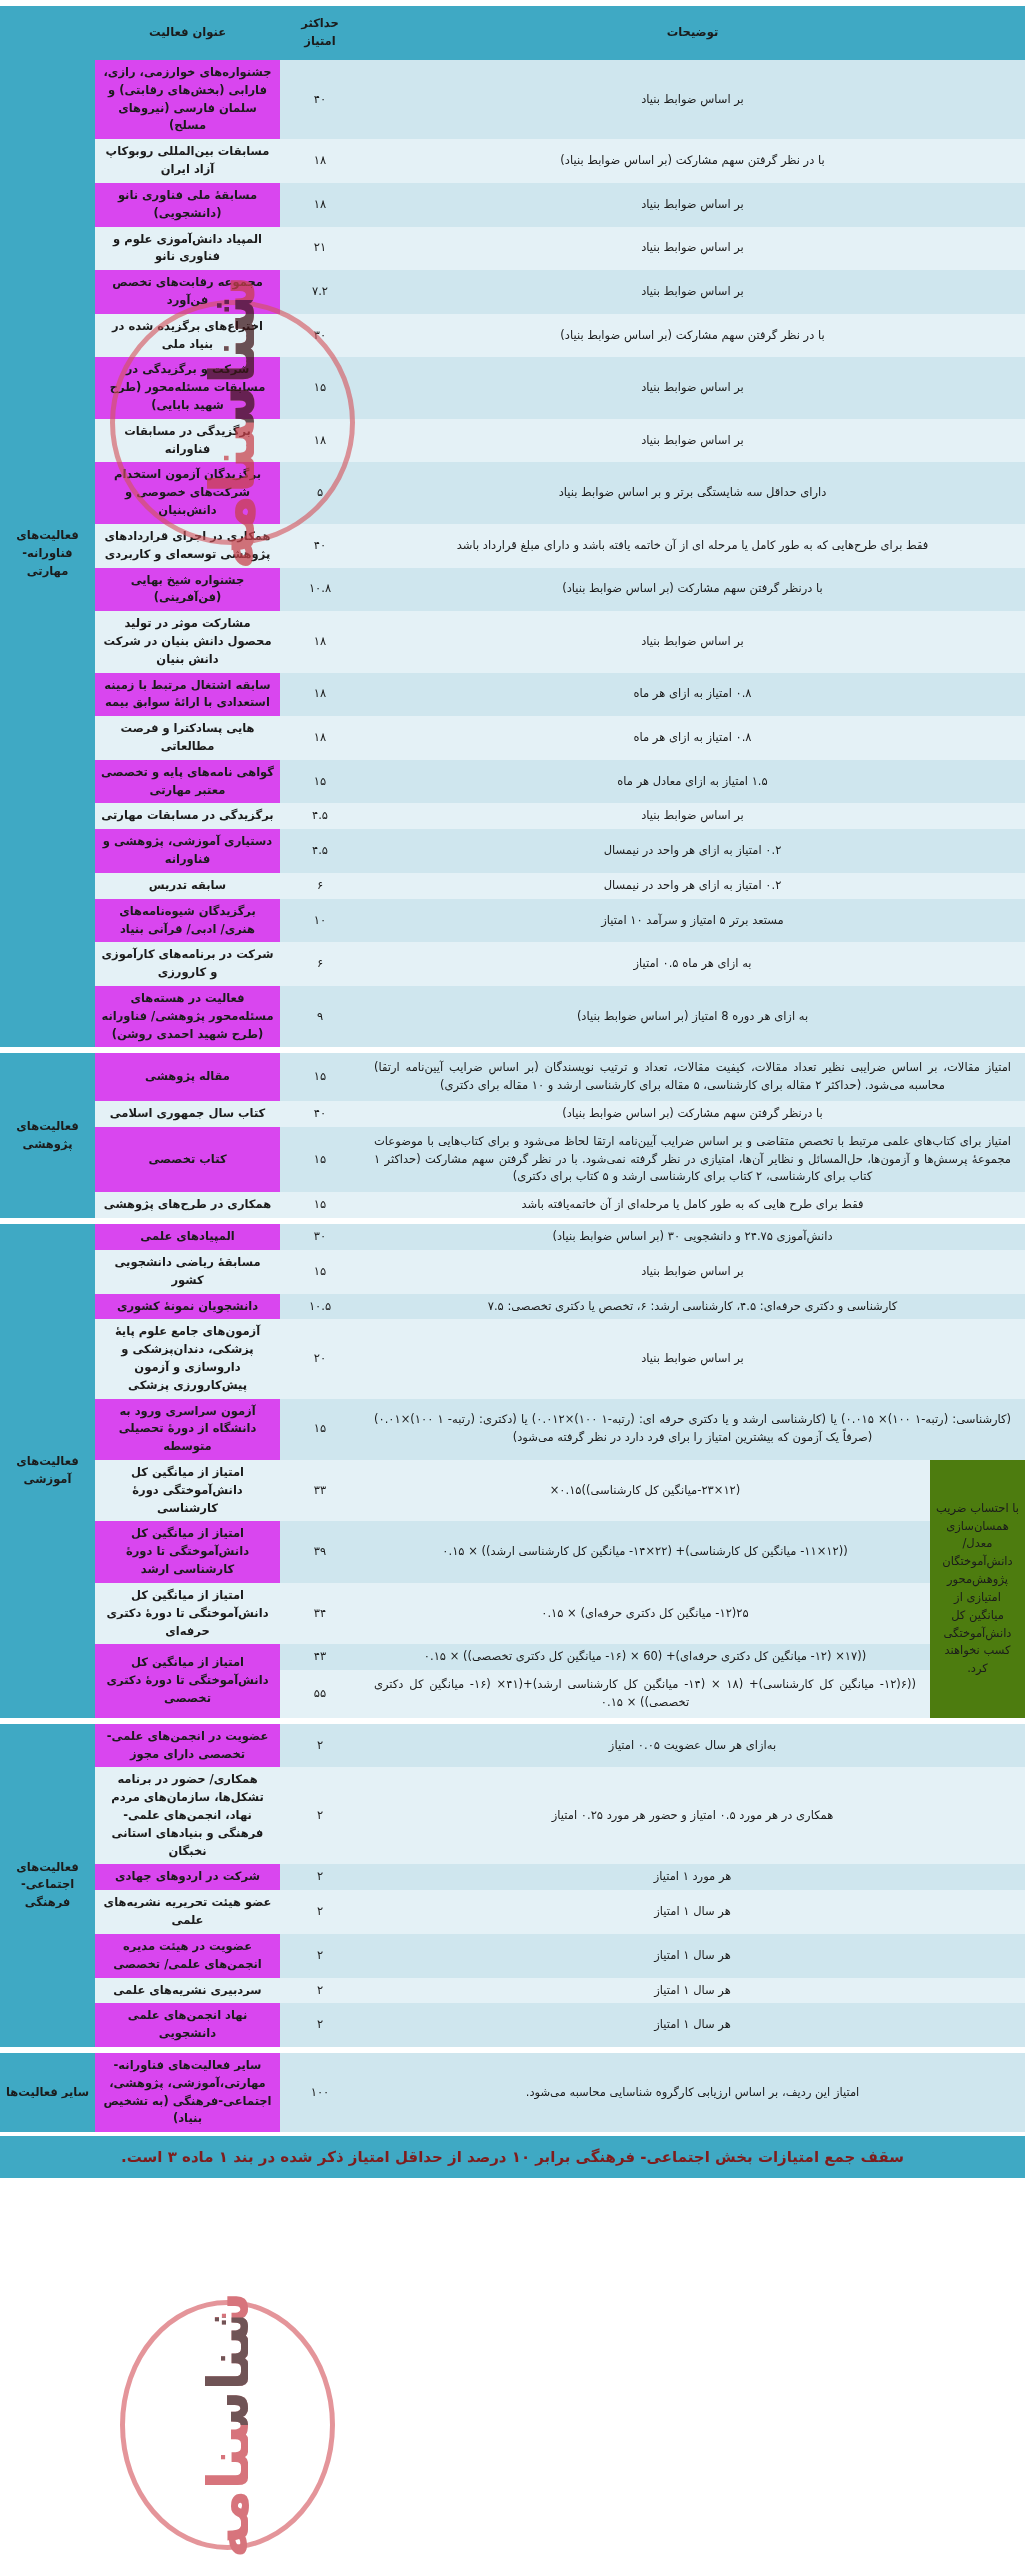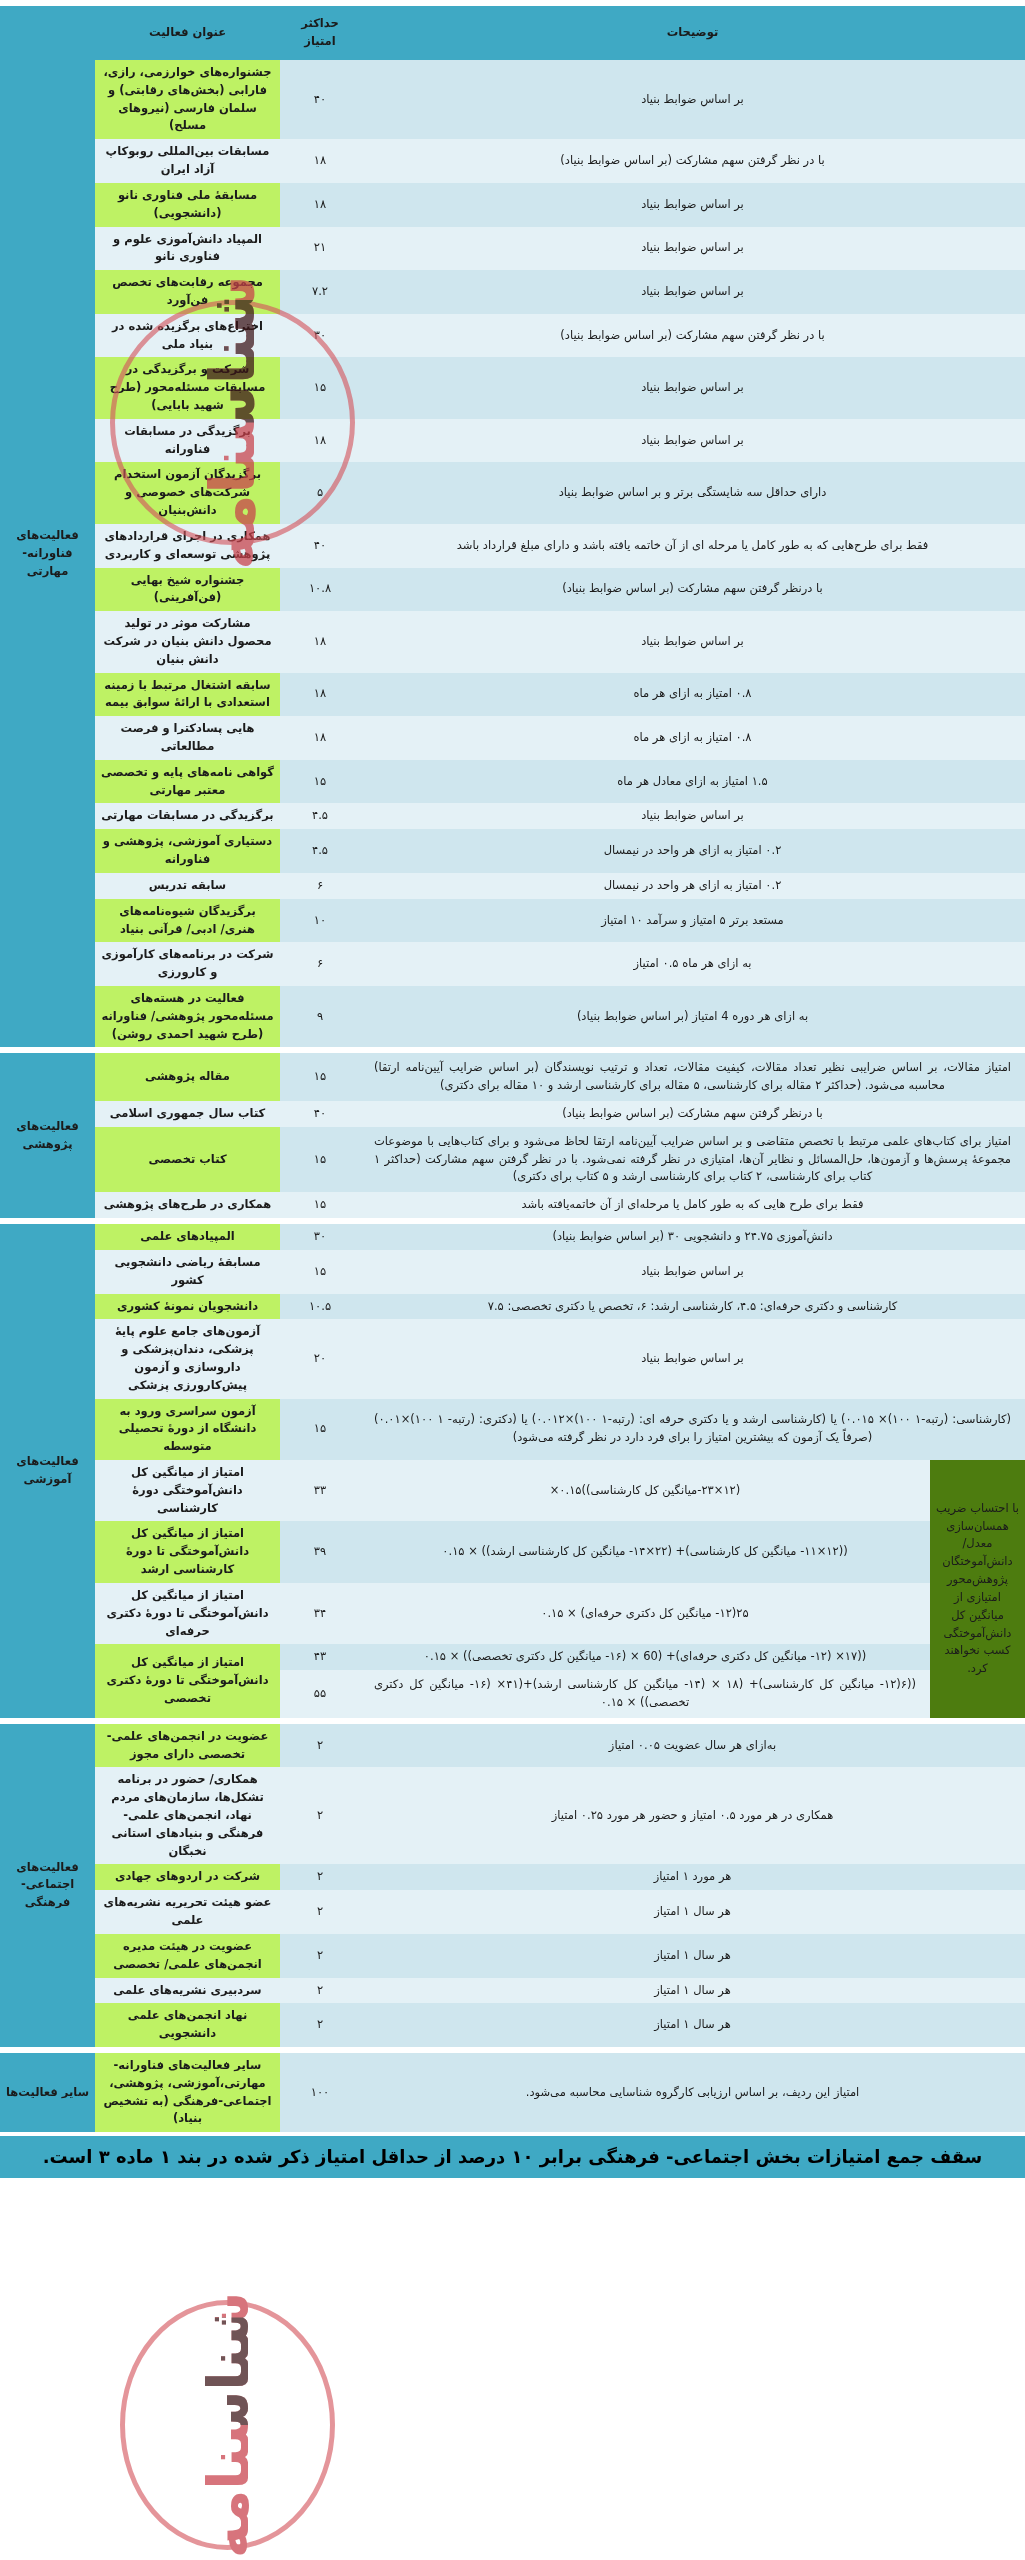--- a/index.html
+++ b/index.html
@@ -57,21 +57,21 @@
     font-size:12.5px;
     line-height:1.5;
     vertical-align:middle;
     margin-left:12px;
   }
 
   
   td.title{
     font-weight:bold;
     font-size:12px;
-    background:#bef264;
+    background:#d946ef;
   }
   td.title.alt{background:#e4f1f6;}
 
   
   td.score{
     font-size:12.5px;
     background:#cfe6ee;
     font-weight:normal;
   }
   td.score.alt{background:#e4f1f6;}
@@ -96,23 +96,23 @@
   
   tr.sep td{
     height:6px;
     padding:0;
     background:#ffffff;
   }
 
   
   tr.footer td{
     background:#3fa9c4;
-    color:#000000;
+    color:#7f1d1d;
     font-weight:bold;
-    font-size:18px;
+    font-size:15px;
     height:34px;
     text-align:center;
   }
   tr.toprule td{height:4px;padding:0;background:#ffffff;}
 
   
   #topstrip{height:6px;background:#fff;}
 
   
   .stamp{
@@ -271,21 +271,21 @@
           <td class="desc" colspan="2">مستعد برتر ۵ امتیاز و سرآمد ۱۰ امتیاز</td>
           <td class="score">۱۰</td>
           <td class="title">برگزیدگان شیوه‌نامه‌های هنری/ ادبی/ قرآنی بنیاد</td>
         </tr>
         <tr>
           <td class="desc alt" colspan="2">به ازای هر ماه ۰.۵ امتیاز</td>
           <td class="score alt">۶</td>
           <td class="title alt">شرکت در برنامه‌های کارآموزی و کارورزی</td>
         </tr>
         <tr>
-          <td class="desc" colspan="2">به ازای هر دوره 4 امتیاز (بر اساس ضوابط بنیاد)</td>
+          <td class="desc" colspan="2">به ازای هر دوره 8 امتیاز (بر اساس ضوابط بنیاد)</td>
           <td class="score">۹</td>
           <td class="title">فعالیت در هسته‌های مسئله‌محور پژوهشی/ فناورانه (طرح شهید احمدی روشن)</td>
         </tr>
         <tr class="sep">
           <td colspan="5"></td>
         </tr>
         <tr>
           <td class="desc just" colspan="2">امتیاز مقالات، بر اساس ضرایبی نظیر تعداد مقالات، کیفیت مقالات، تعداد و ترتیب نویسندگان (بر اساس ضرایب آیین‌نامه ارتقا) محاسبه می‌شود. (حداکثر ۲ مقاله برای کارشناسی، ۵ مقاله برای کارشناسی ارشد و ۱۰ مقاله برای دکتری)</td>
           <td class="score">۱۵</td>
           <td class="title">مقاله پژوهشی</td>

